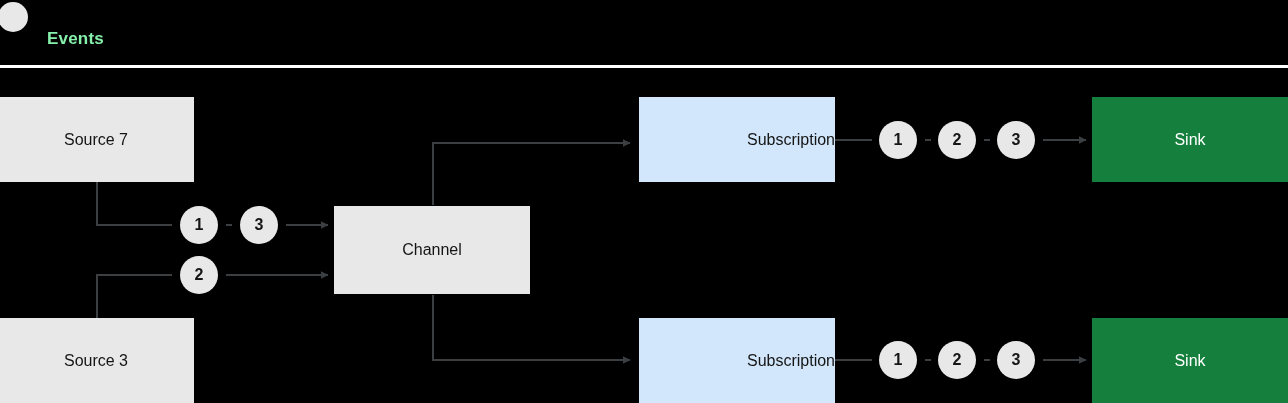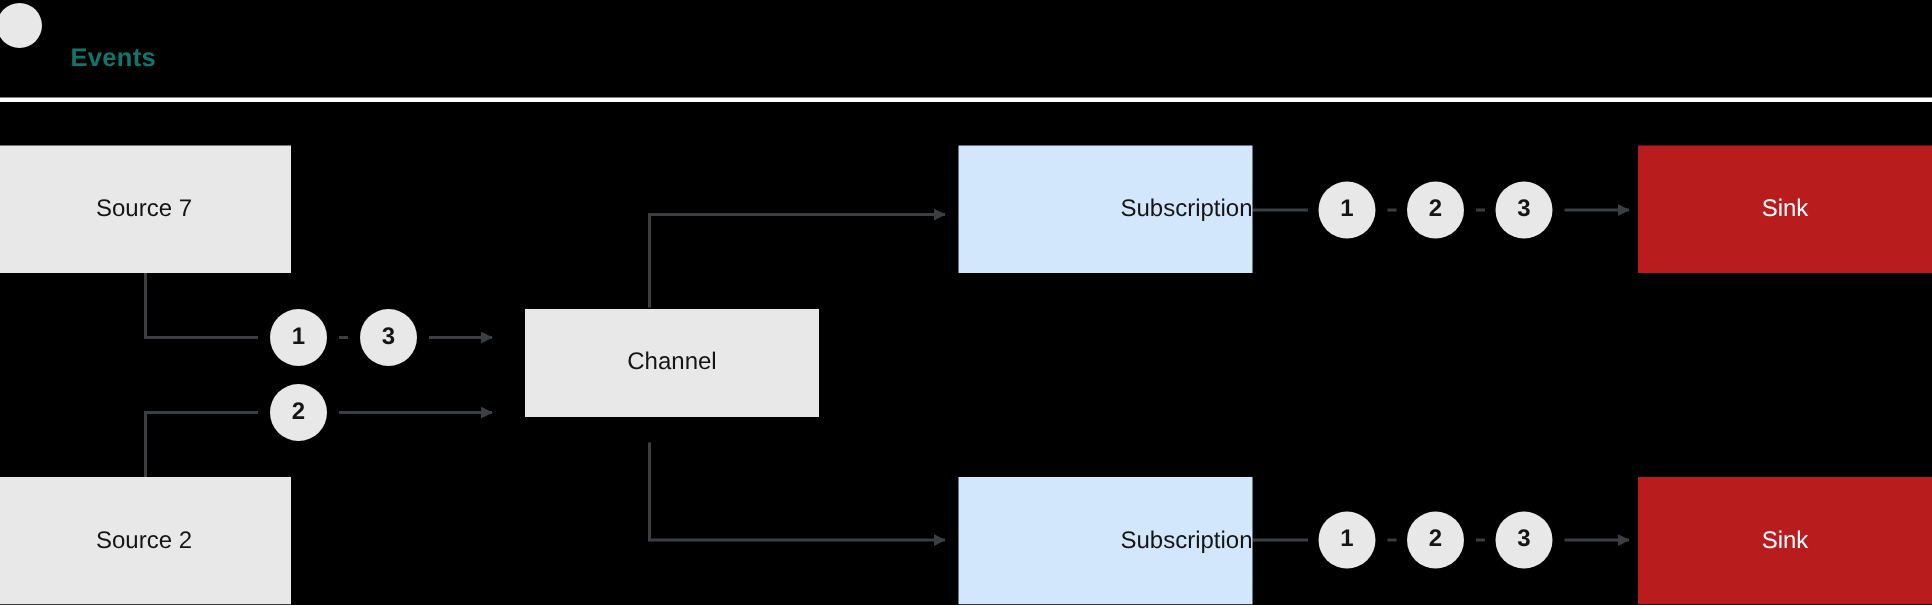--- a/index.html
+++ b/index.html
@@ -30,21 +30,21 @@
     height: 30px;
     border-radius: 50%;
     background: #e8e8e8;
     margin-left: 0px;
     flex: 0 0 auto;
     position: relative;
     left: -2px;
   }
   #legend .legend-label {
     margin-left: 17px;
-    color: #0f766e;
+    color: #86efac;
     font-size: 17px;
     font-weight: bold;
     letter-spacing: .2px;
     margin-top: 44px;
   }
 
   
   #divider {
     position: absolute;
     left: 0;
@@ -58,21 +58,21 @@
   .box {
     position: absolute;
     display: flex;
     align-items: center;
     justify-content: center;
     font-size: 16px;
     box-sizing: border-box;
   }
   .box-gray   { background: #e8e8e8; color: #151515; }
   .box-light  { background: #d2e7fb; color: #151515; justify-content: flex-end; }
-  .box-blue   { background: #b91c1c; color: #ffffff; }
+  .box-blue   { background: #15803d; color: #ffffff; }
 
   
   .evt {
     position: absolute;
     width: 38px;
     height: 38px;
     border-radius: 50%;
     background: #e8e8e8;
     color: #151515;
     font-size: 16px;
@@ -129,24 +129,24 @@
   <path d="M925,360 L931,360" stroke="#3c3f42" stroke-width="2" fill="none"></path>
   <path d="M984,360 L990,360" stroke="#3c3f42" stroke-width="2" fill="none"></path>
   <path d="M1043,360 L1086,360" stroke="#3c3f42" stroke-width="2" fill="none" marker-end="url(#arrow)"></path>
 </svg>
 
 <div class="box box-gray" style="left:-2px; top:97px; width:196px; height:85px;">
   <span>Source 7</span>
 </div>
 
 <div class="box box-gray" style="left:-2px; top:318px; width:196px; height:85px;">
-  <span>Source 2</span>
+  <span>Source 3</span>
 </div>
 
-<div class="box box-gray" style="left:350px; top:206px; width:196px; height:72px;">
+<div class="box box-gray" style="left:334px; top:206px; width:196px; height:88px;">
   <span>Channel</span>
 </div>
 
 <div class="box box-light" style="left:639px; top:97px; width:196px; height:85px;">
   <span>Subscription</span>
 </div>
 
 <div class="box box-light" style="left:639px; top:318px; width:196px; height:85px;">
   <span>Subscription</span>
 </div>

